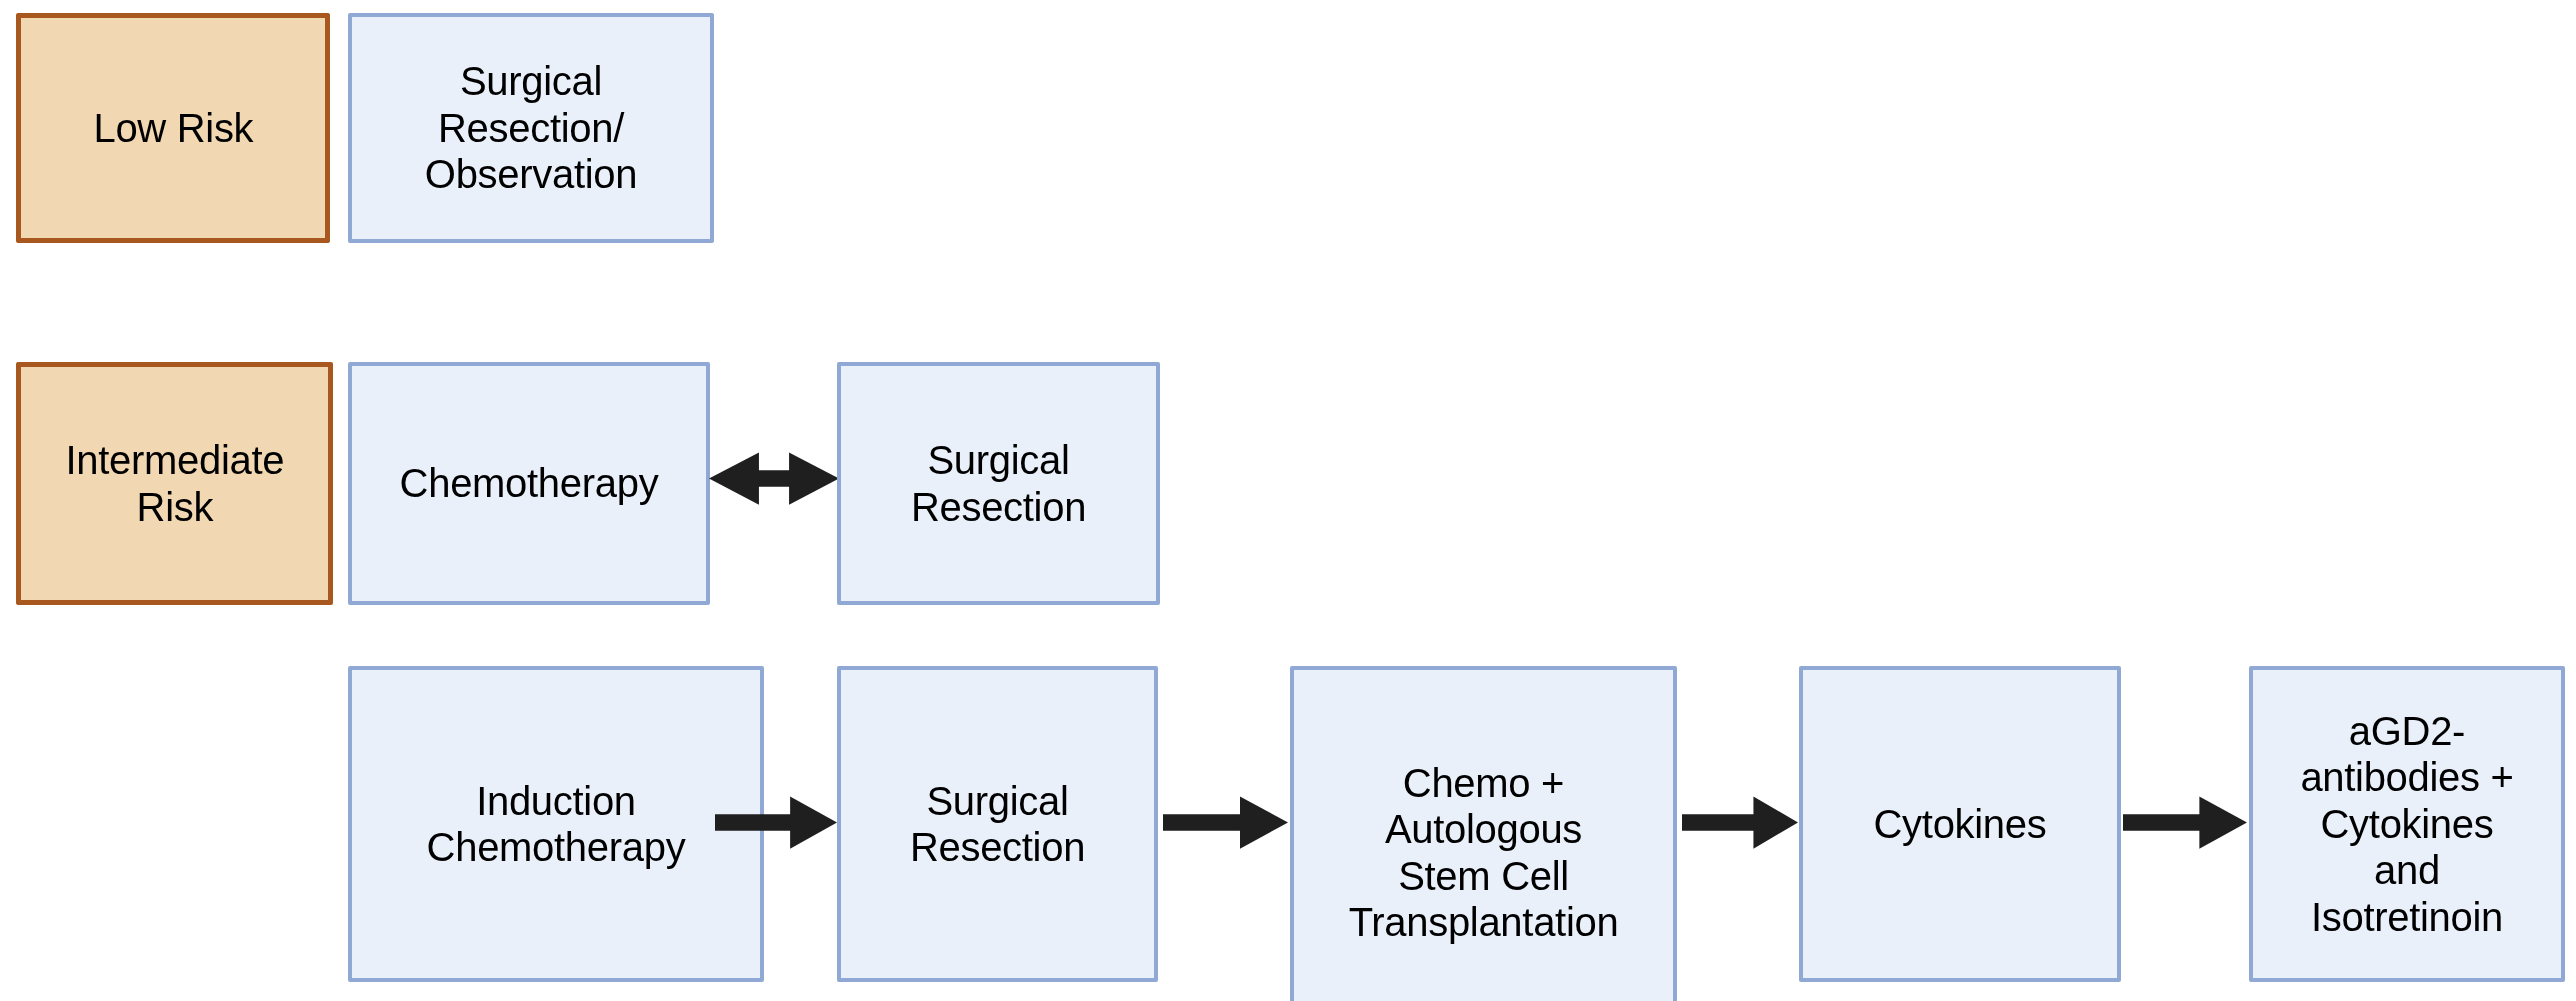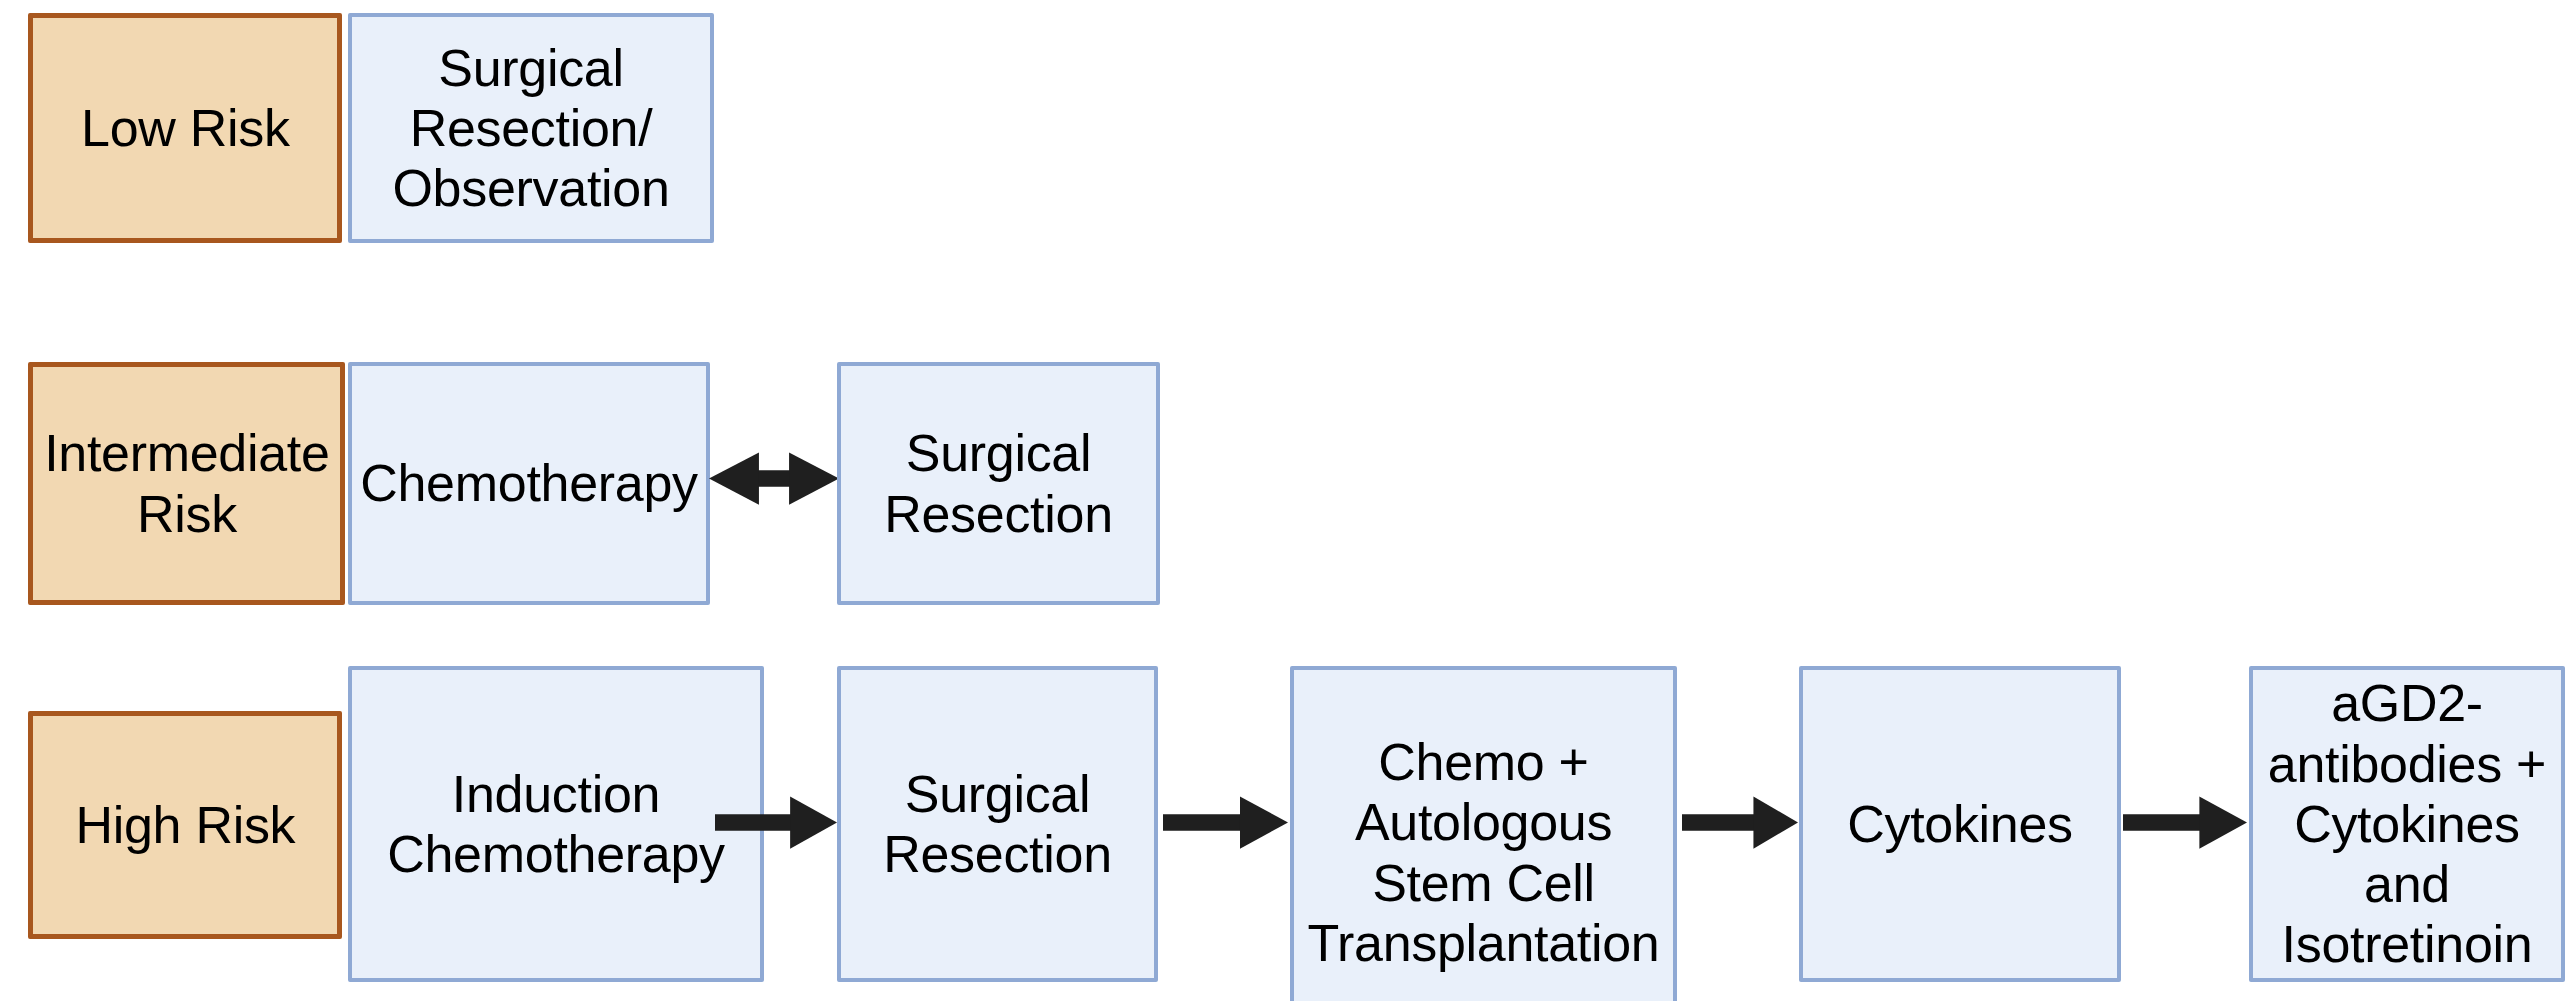--- a/index.html
+++ b/index.html
@@ -16,30 +16,29 @@
     color: var(--text, #000);
     overflow: hidden;
   }
   .box {
     position: absolute;
     display: flex;
     align-items: center;
     justify-content: center;
     text-align: center;
     white-space: pre-line;
-    font-size: 52px;
+    font-size: 40px;
     line-height: 1.16;
     box-sizing: border-box;
     border-radius: 2px;
     letter-spacing: -0.3px;
   }
   .risk {
     background: var(--risk-fill, #f2d8b2);
     border: 5.5px solid var(--risk-border, #a8571e);
-    margin-left: 12px;
   }
   .step {
     background: var(--step-fill, #e9f0fa);
     border: 4.8px solid var(--step-border, #8fa9d4);
   }
   .arrow {
     position: absolute;
   }
   .arrow svg {
     display: block;
@@ -71,21 +70,20 @@
     <svg viewBox="0 0 190 80" preserveAspectRatio="none" aria-hidden="true">
       <rect x="55" y="28" width="80" height="24"></rect>
       <polygon points="73,2 0,40 73,78"></polygon>
       <polygon points="117,2 190,40 117,78"></polygon>
     </svg>
   </div>
 
   <div class="box step" style="left:837px; top:362px; width:323px; height:243px;">Surgical
 Resection</div>
 
-  <div class="box risk" style="left:16.4px; top:711px; width:314px; height:228px;">High Risk</div>
 
   <div class="box step" style="left:348px; top:666px; width:416px; height:316px;">Induction
 Chemotherapy</div>
 
   <div class="arrow" style="left:715px; top:795px; width:122px; height:55px;">
     <svg viewBox="0 0 190 80" preserveAspectRatio="none" aria-hidden="true">
       <rect x="0" y="28" width="122" height="24"></rect>
       <polygon points="117,2 190,40 117,78"></polygon>
     </svg>
   </div>

